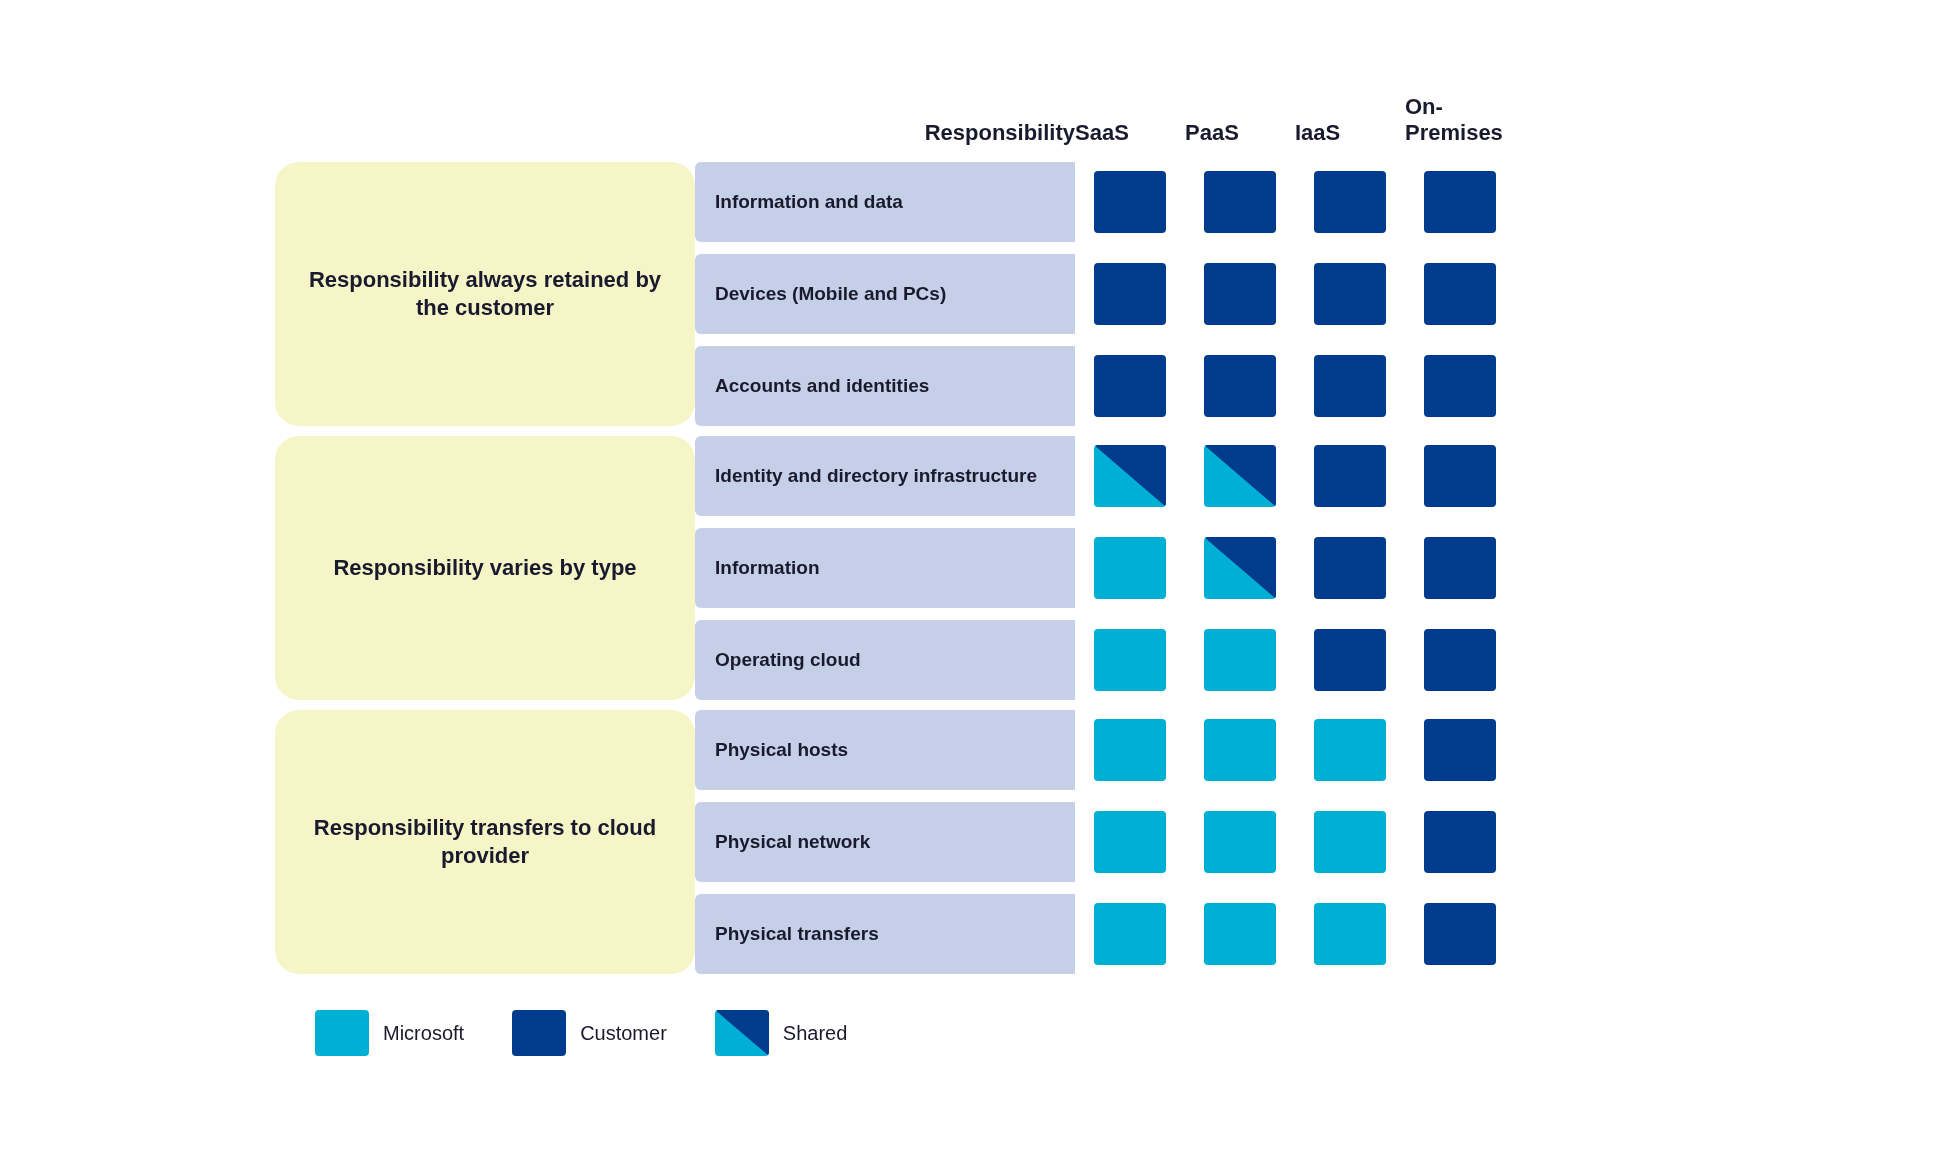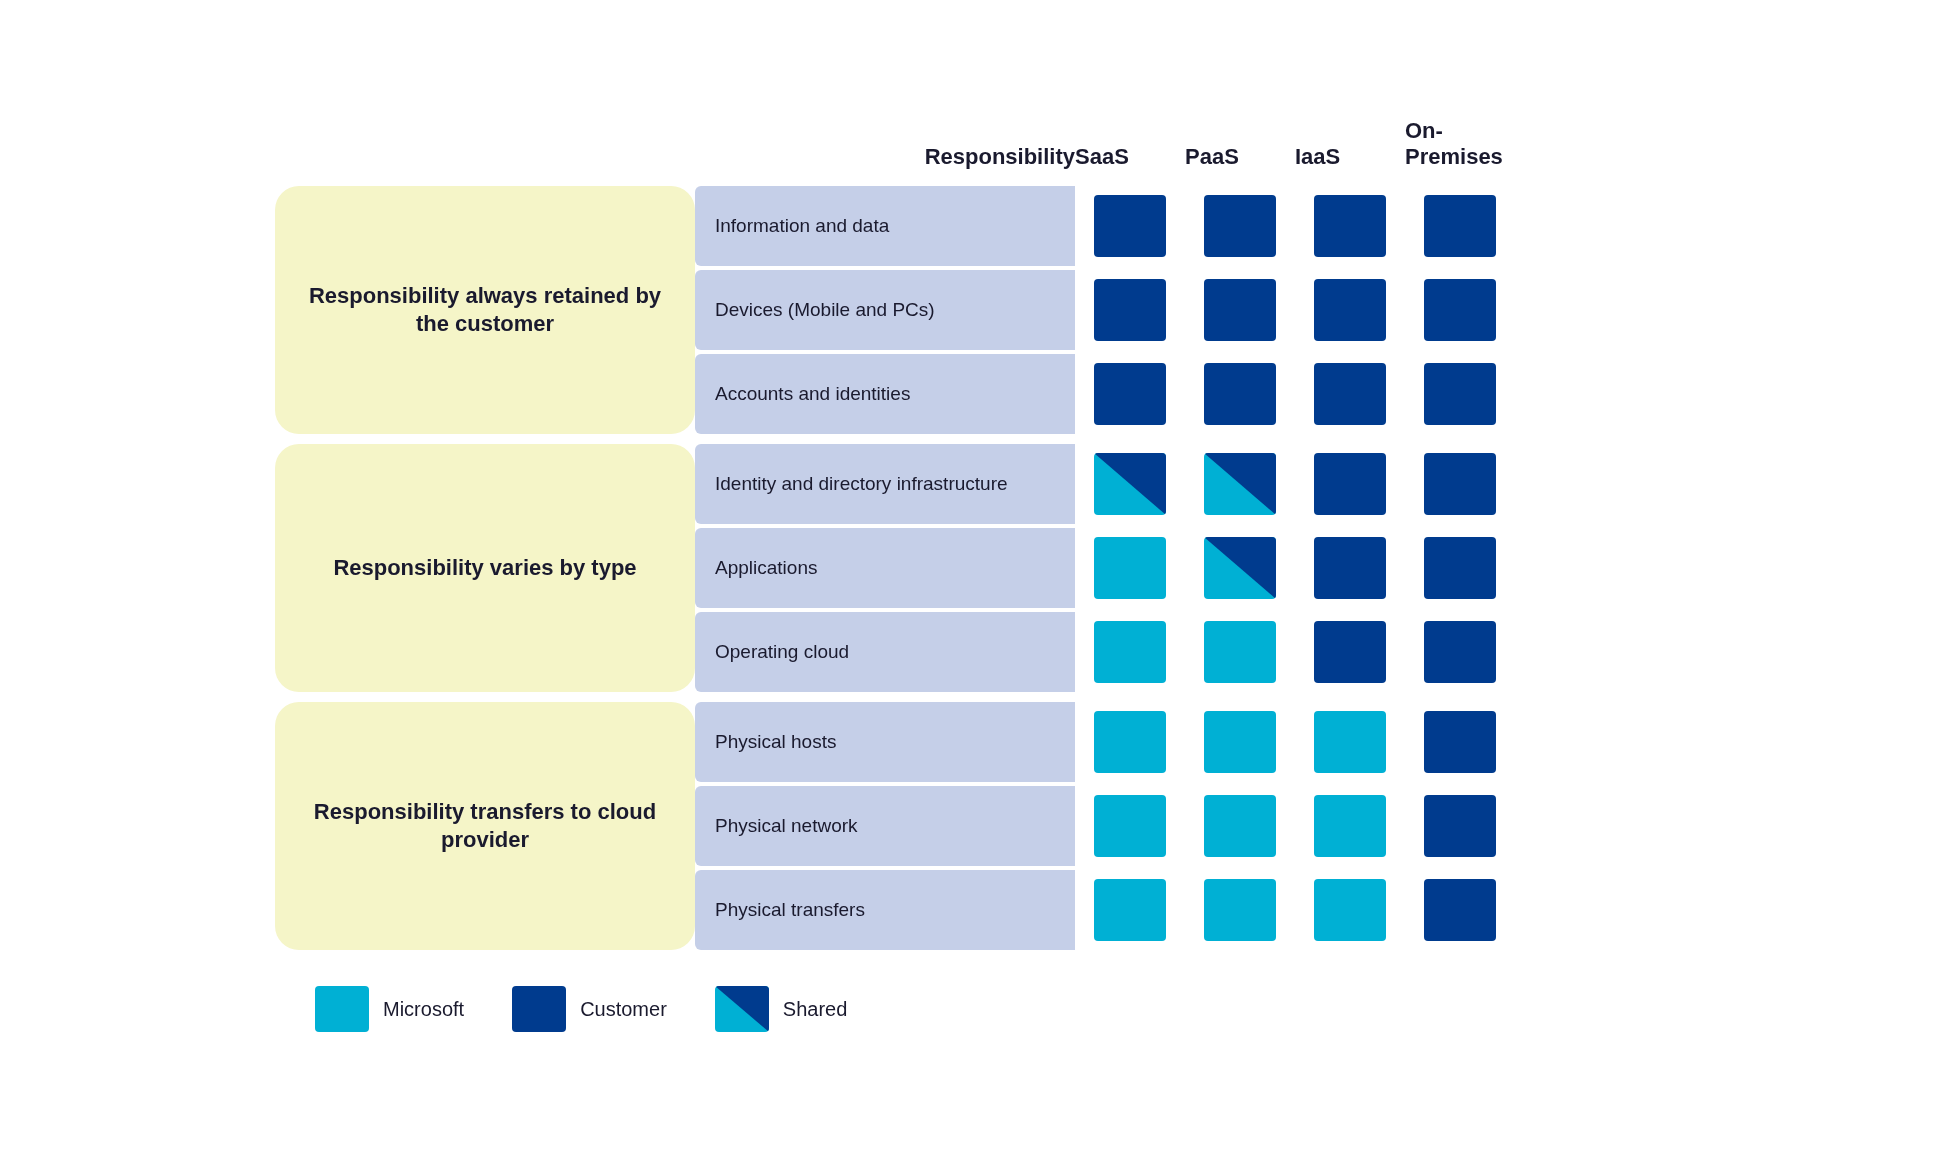--- a/index.html
+++ b/index.html
@@ -76,21 +76,22 @@
     }
 
     .section-label.yellow-bg {
       background: #f5f5c8;
     }
 
     .rows-block {
       flex: 1;
       display: flex;
       flex-direction: column;
-      gap: 4px;
+      gap: 12px;
+      font-weight: bold;
     }
 
     .data-row {
       display: flex;
       align-items: center;
       height: 80px;
     }
 
     .row-label {
       width: 380px;
@@ -304,21 +305,21 @@
             <div class="cell">
                 <div class="cell-inner dark-blue"></div>
               </div>
             <div class="cell">
                 <div class="cell-inner dark-blue"></div>
               </div>
           </div>
         </div>
 
         <div class="data-row">
-          <div class="row-label">Applications</div>
+          <div class="row-label">Information</div>
           <div class="row-cells">
             <div class="cell">
                 <div class="cell-inner light-blue"></div>
               </div>
             <div class="cell">
               <div class="cell-inner shared-cell">
                 <div class="tri-light"></div>
                   <div class="tri-dark"></div>
               </div>
             </div>

